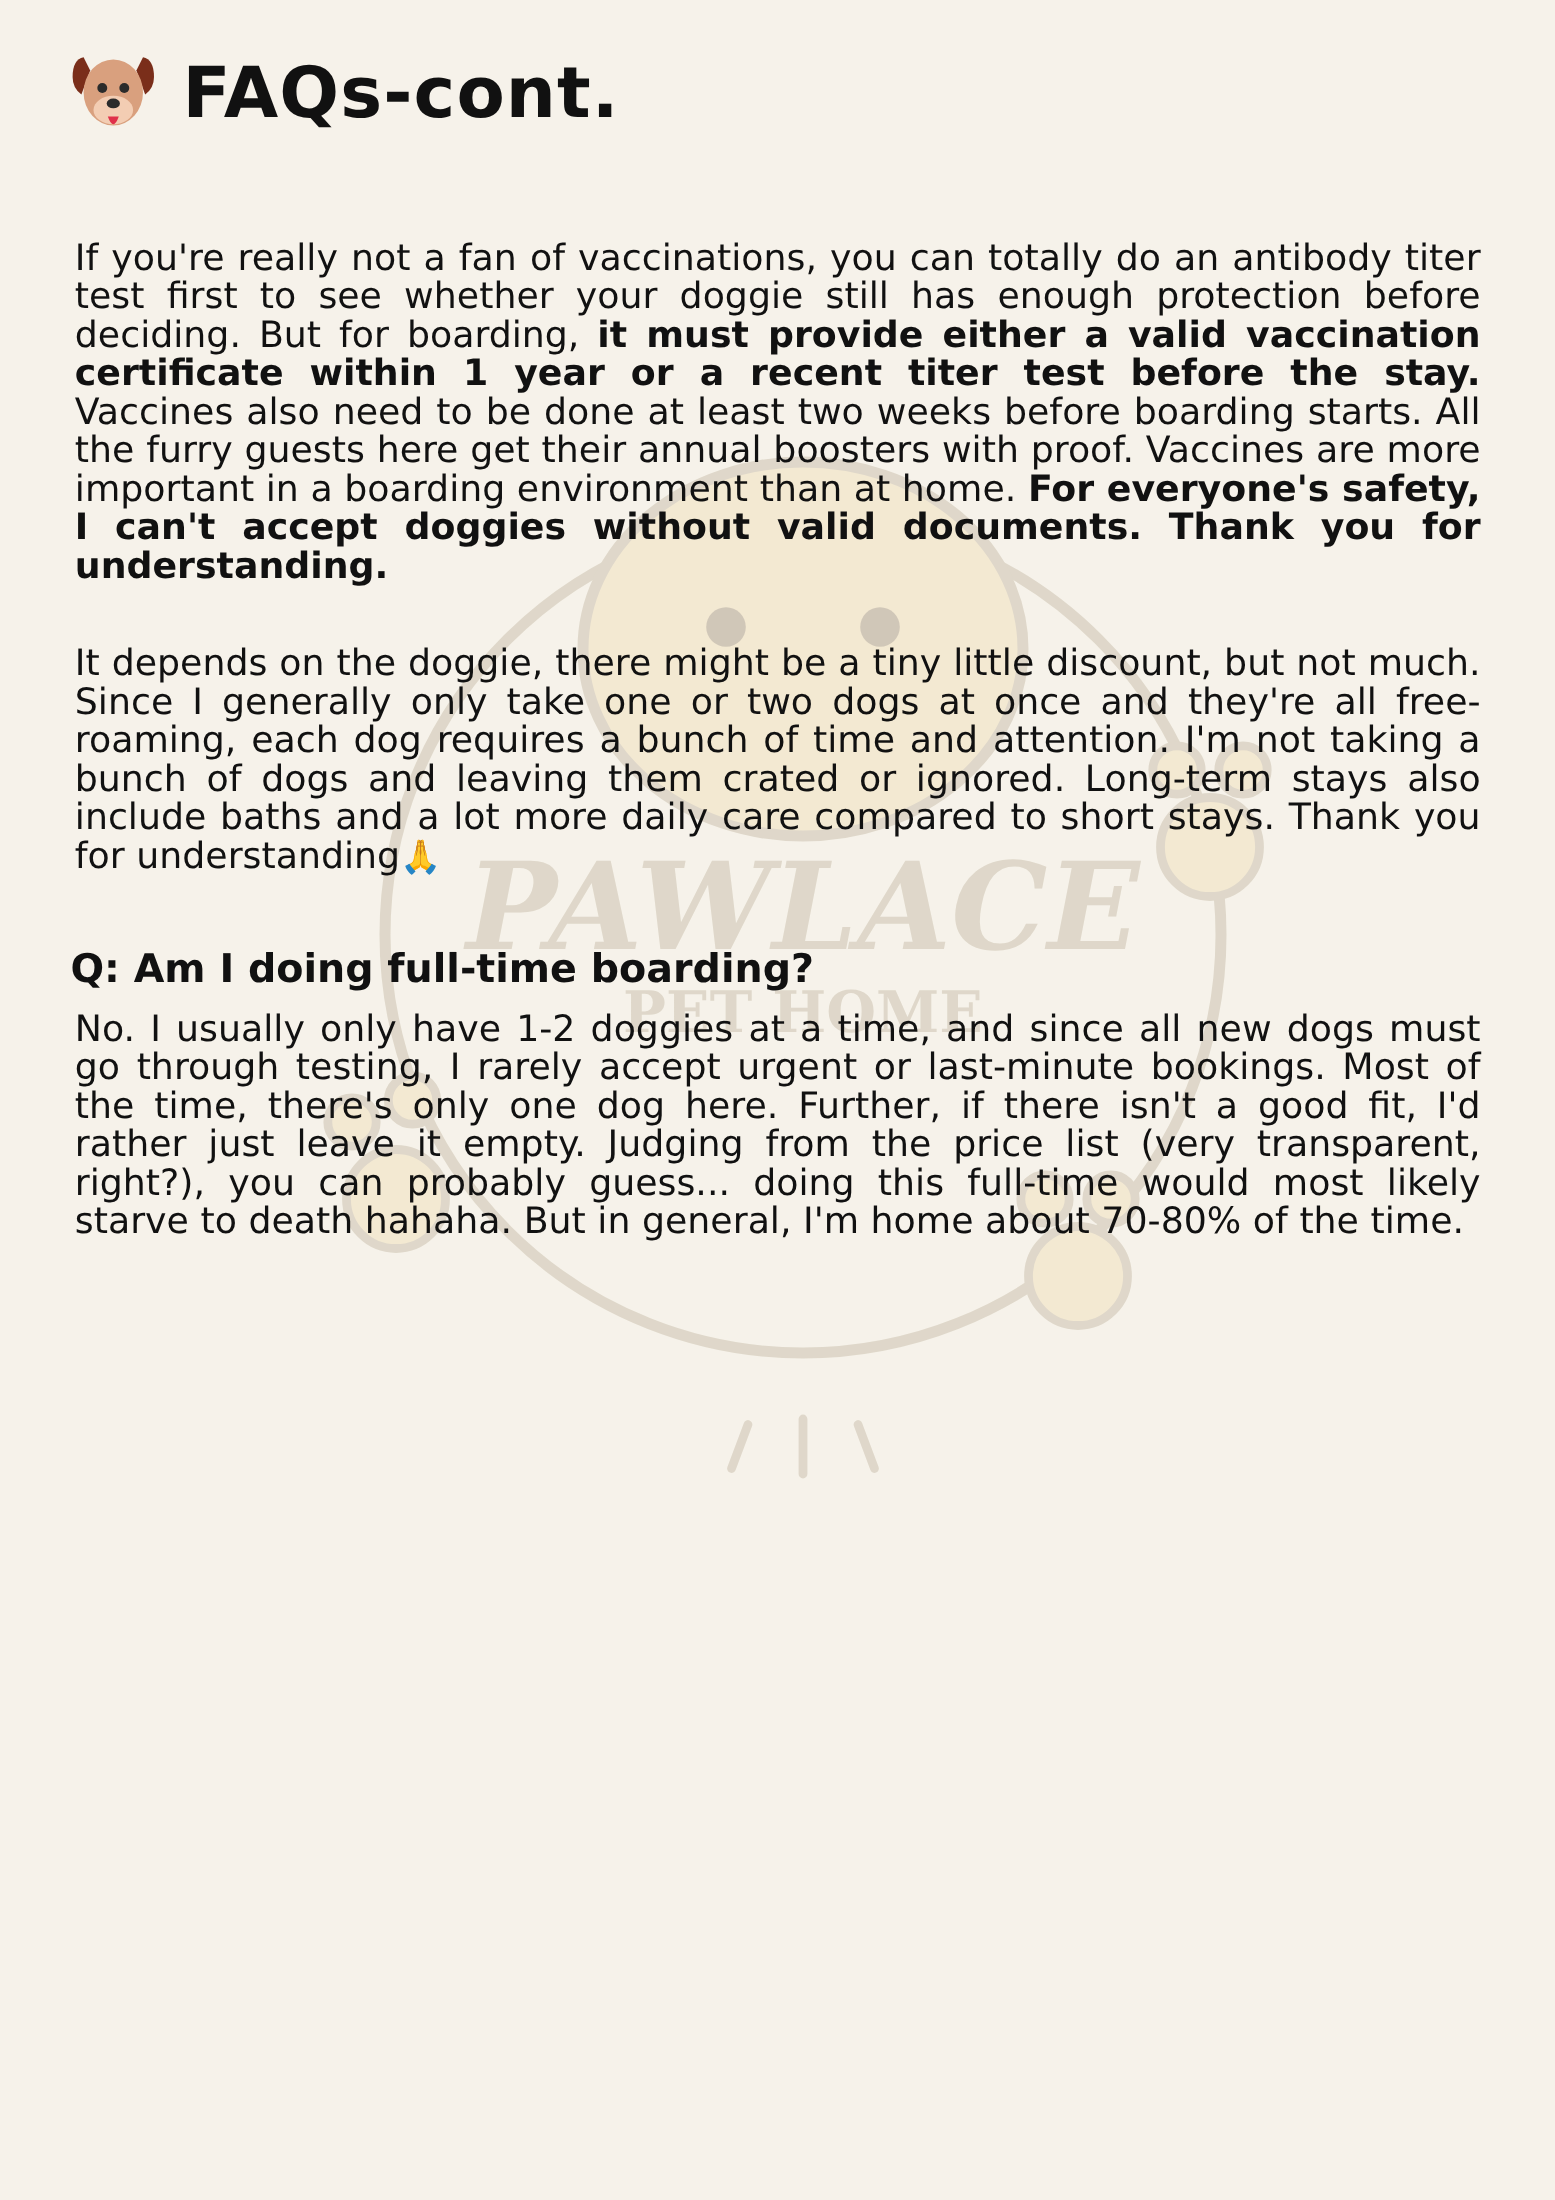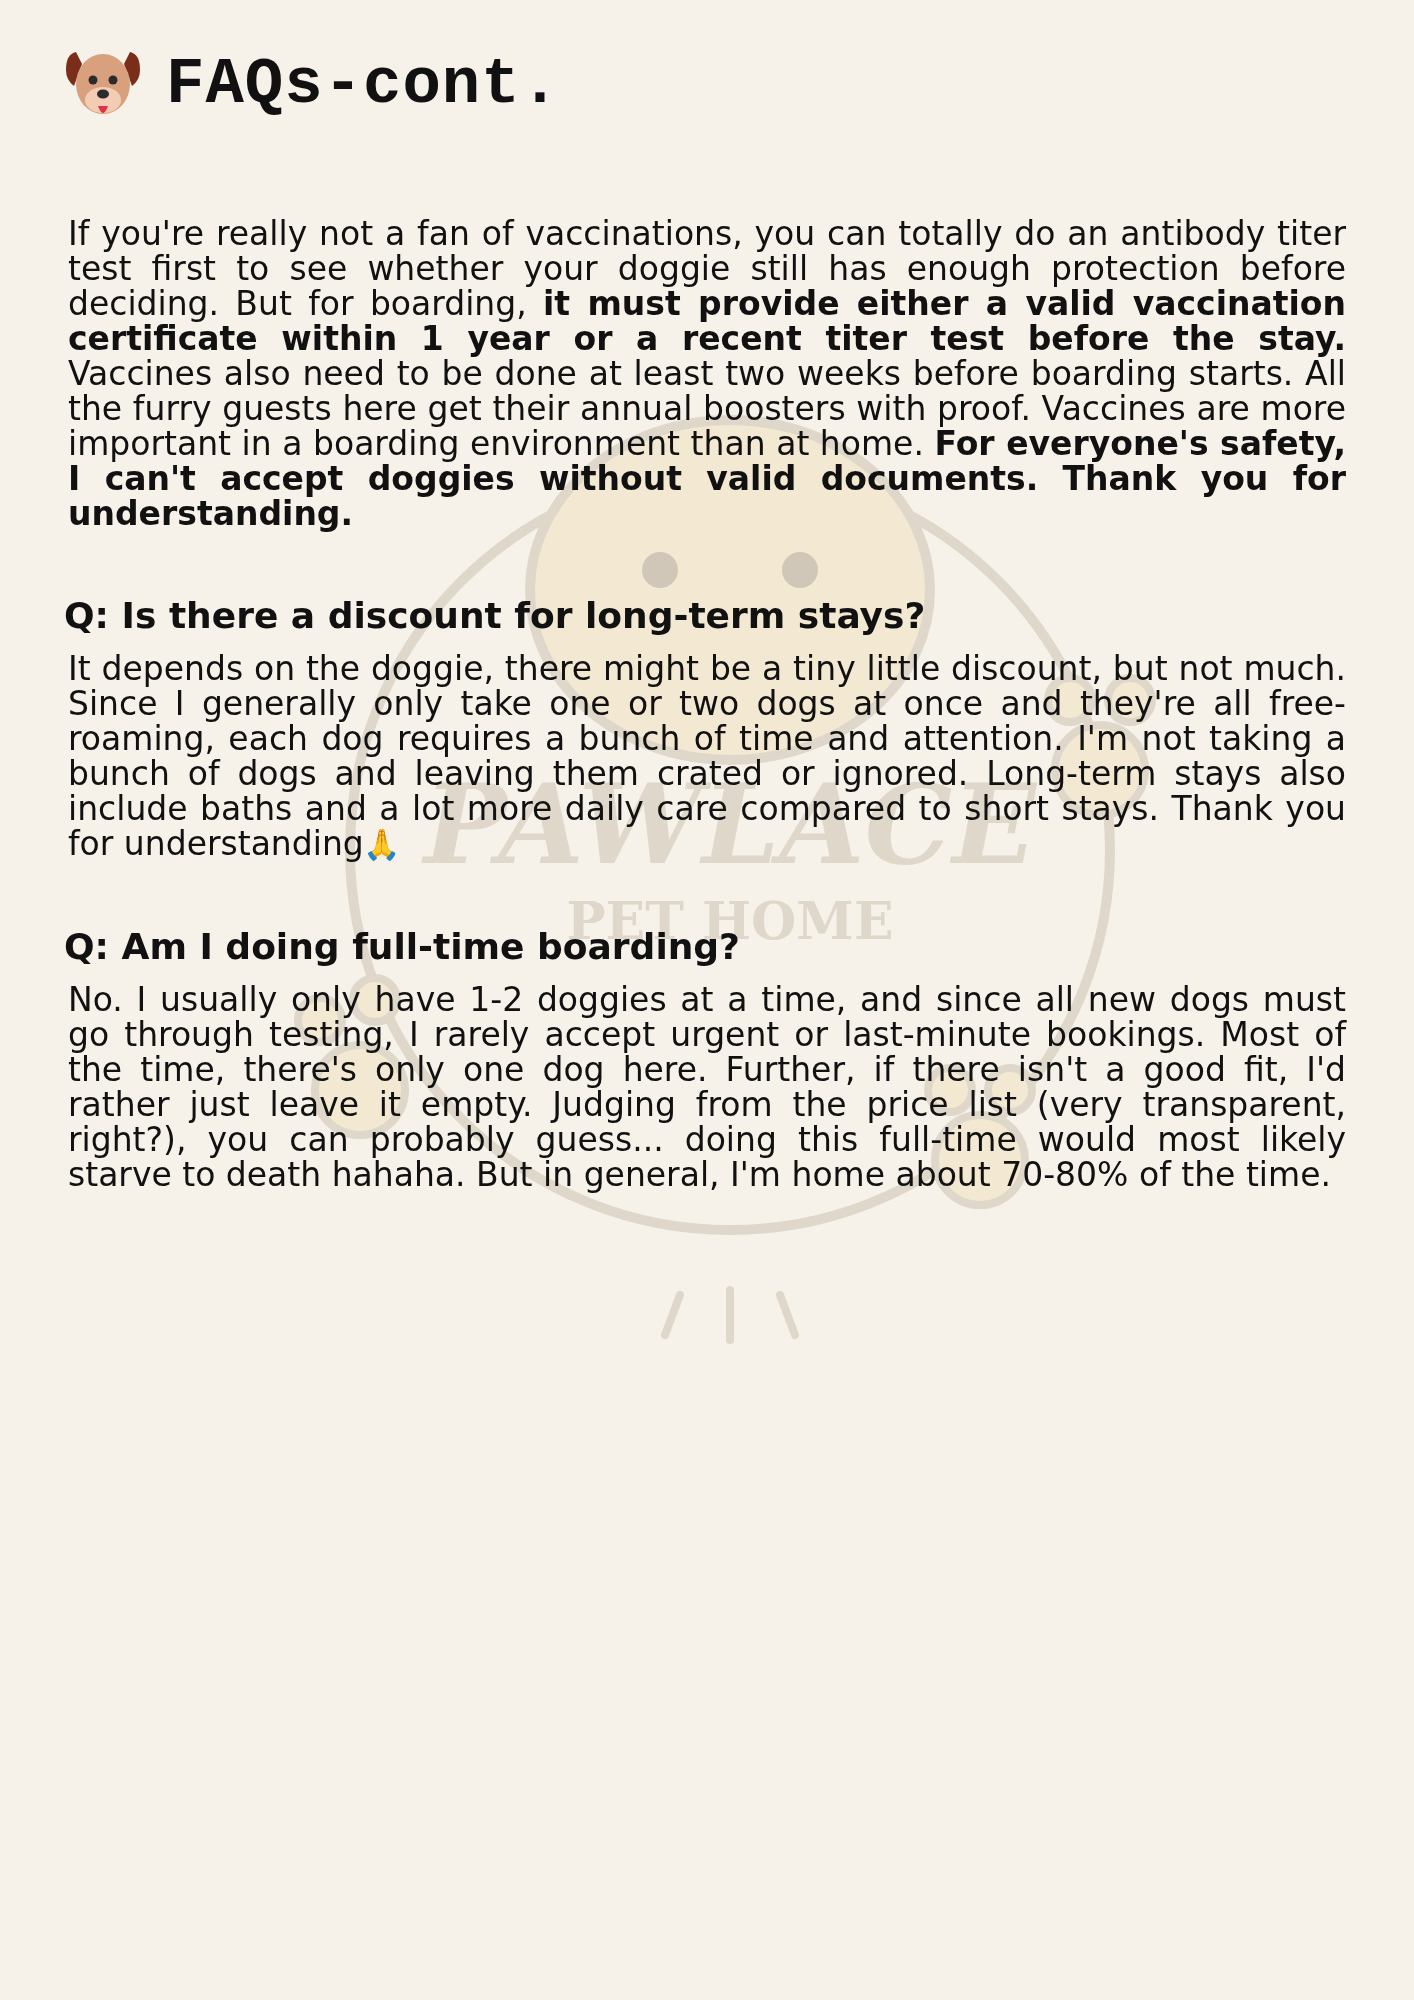--- a/index.html
+++ b/index.html
@@ -1,20 +1,20 @@
 <!DOCTYPE html>
 <html><head>
 <meta charset="utf-8">
 <style>
   html,body{margin:0;padding:0;}
   body{width:1414px;height:2000px;background:#f6f2ea;position:relative;overflow:hidden;
        font-family:"DejaVu Sans",sans-serif;color:#111;}
   .watermark{position:absolute;left:280px;top:330px;width:900px;height:1050px;opacity:.35;pointer-events:none;}
   .wm-text{position:absolute;left:0;width:100%;text-align:center;font-family:"DejaVu Serif",serif;font-weight:bold;color:#b5a88f;}
-  .header{position:absolute;left:62px;top:44px;display:flex;align-items:center;gap:22px;font-family:Liberation Mono, monospace;}
+  .header{position:absolute;left:62px;top:44px;display:flex;align-items:center;gap:22px;}
   .dog{width:82px;height:82px;}
   .title{font-size:64px;font-weight:bold;letter-spacing:1px;}
   .content{position:absolute;left:64px;top:212px;width:1286px;}
   .faq{margin-bottom:54px;}
   .q{font-size:36px;font-weight:bold;line-height:62px;margin:0;}
   .a{font-size:33px;line-height:35px;margin:4px;text-align:justify;}
   .a b{font-weight:bold;}
   .emoji{display:inline-block;font-size:30px;}
 </style>
 </head>
@@ -60,21 +60,20 @@
   </svg>
   <div class="title">FAQs-cont.</div>
 </div>
 
 <div class="content">
   <div class="faq">
     <p class="a"><span>If you're really not a fan of vaccinations, you can totally do an antibody titer test first to see whether your doggie still has enough protection before deciding. But for boarding, </span><b>it must provide either a valid vaccination certificate within 1 year or a recent titer test before the stay.</b><span> Vaccines also need to be done at least two weeks before boarding starts. All the furry guests here get their annual boosters with proof. Vaccines are more important in a boarding environment than at home. </span><b>For everyone's safety, I can't accept doggies without valid documents. Thank you for understanding.</b></p>
   </div>
 
   <div class="faq">
-    <p class="q">Q: Is there a discount for long-term stays?</p>
     <p class="a"><span>It depends on the doggie, there might be a tiny little discount, but not much. Since I generally only take one or two dogs at once and they're all free-roaming, each dog requires a bunch of time and attention. I'm not taking a bunch of dogs and leaving them crated or ignored. Long-term stays also include baths and a lot more daily care compared to short stays. Thank you for understanding</span><span class="emoji">🙏</span></p>
   </div>
 
   <div class="faq">
     <p class="q">Q: Am I doing full-time boarding?</p>
     <p class="a">No. I usually only have 1-2 doggies at a time, and since all new dogs must go through testing, I rarely accept urgent or last-minute bookings. Most of the time, there's only one dog here. Further, if there isn't a good fit, I'd rather just leave it empty. Judging from the price list (very transparent, right?), you can probably guess... doing this full-time would most likely starve to death hahaha. But in general, I'm home about 70-80% of the time.</p>
   </div>
 </div>
 
 </body></html>

